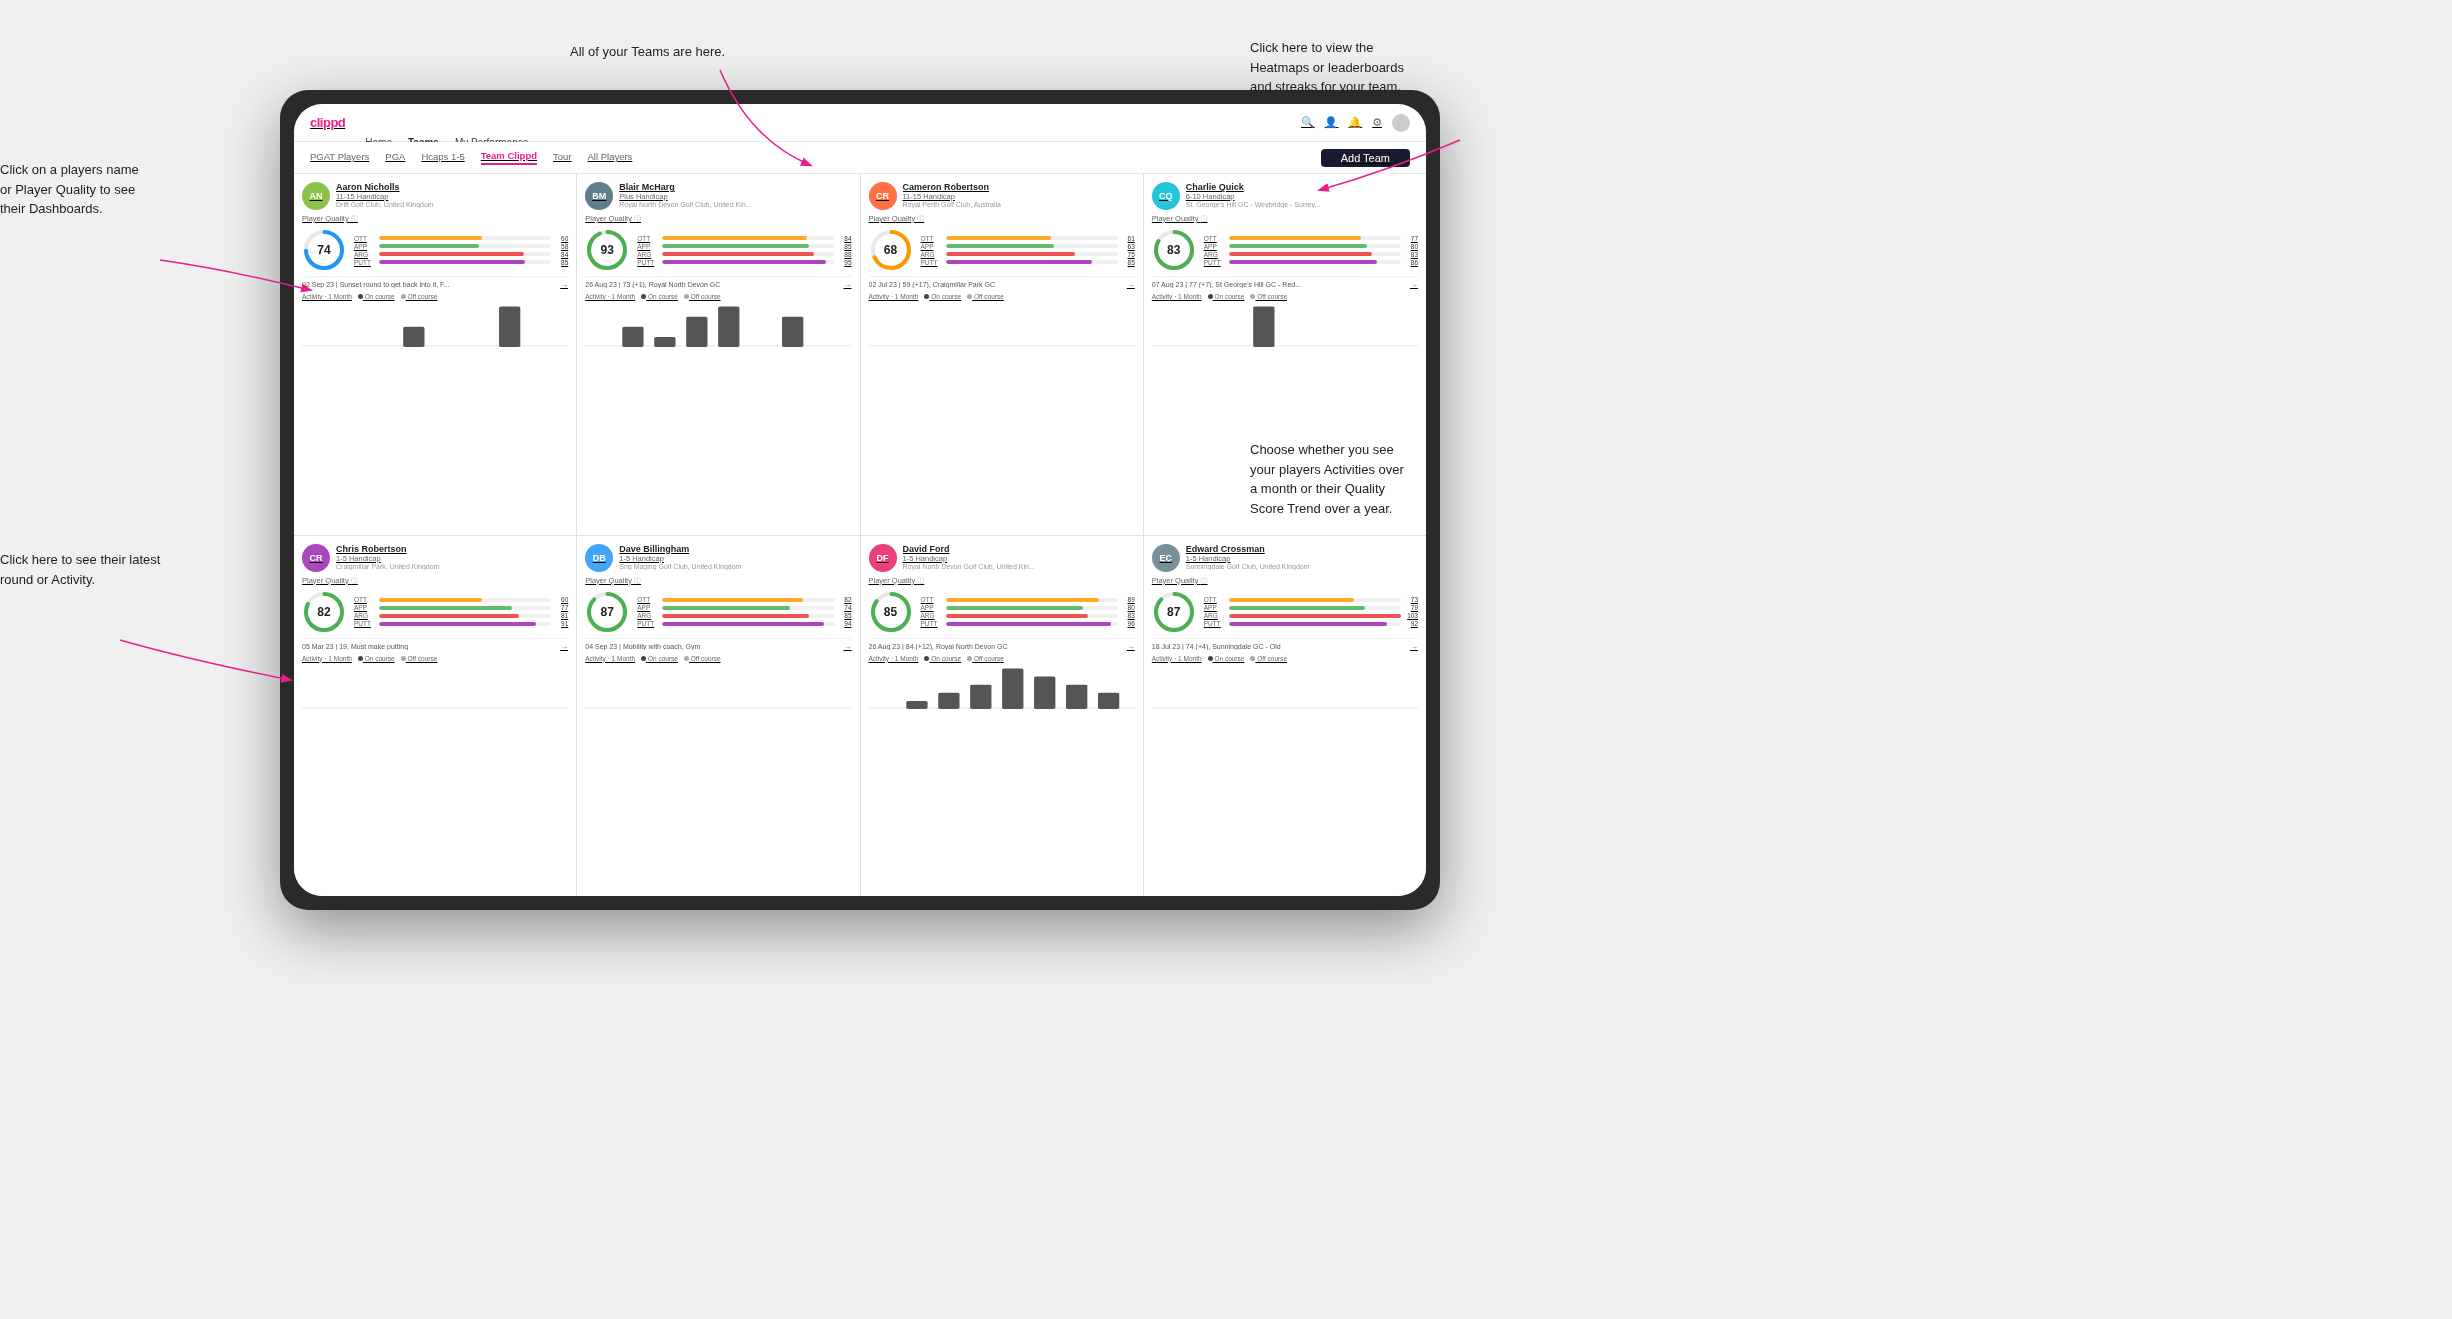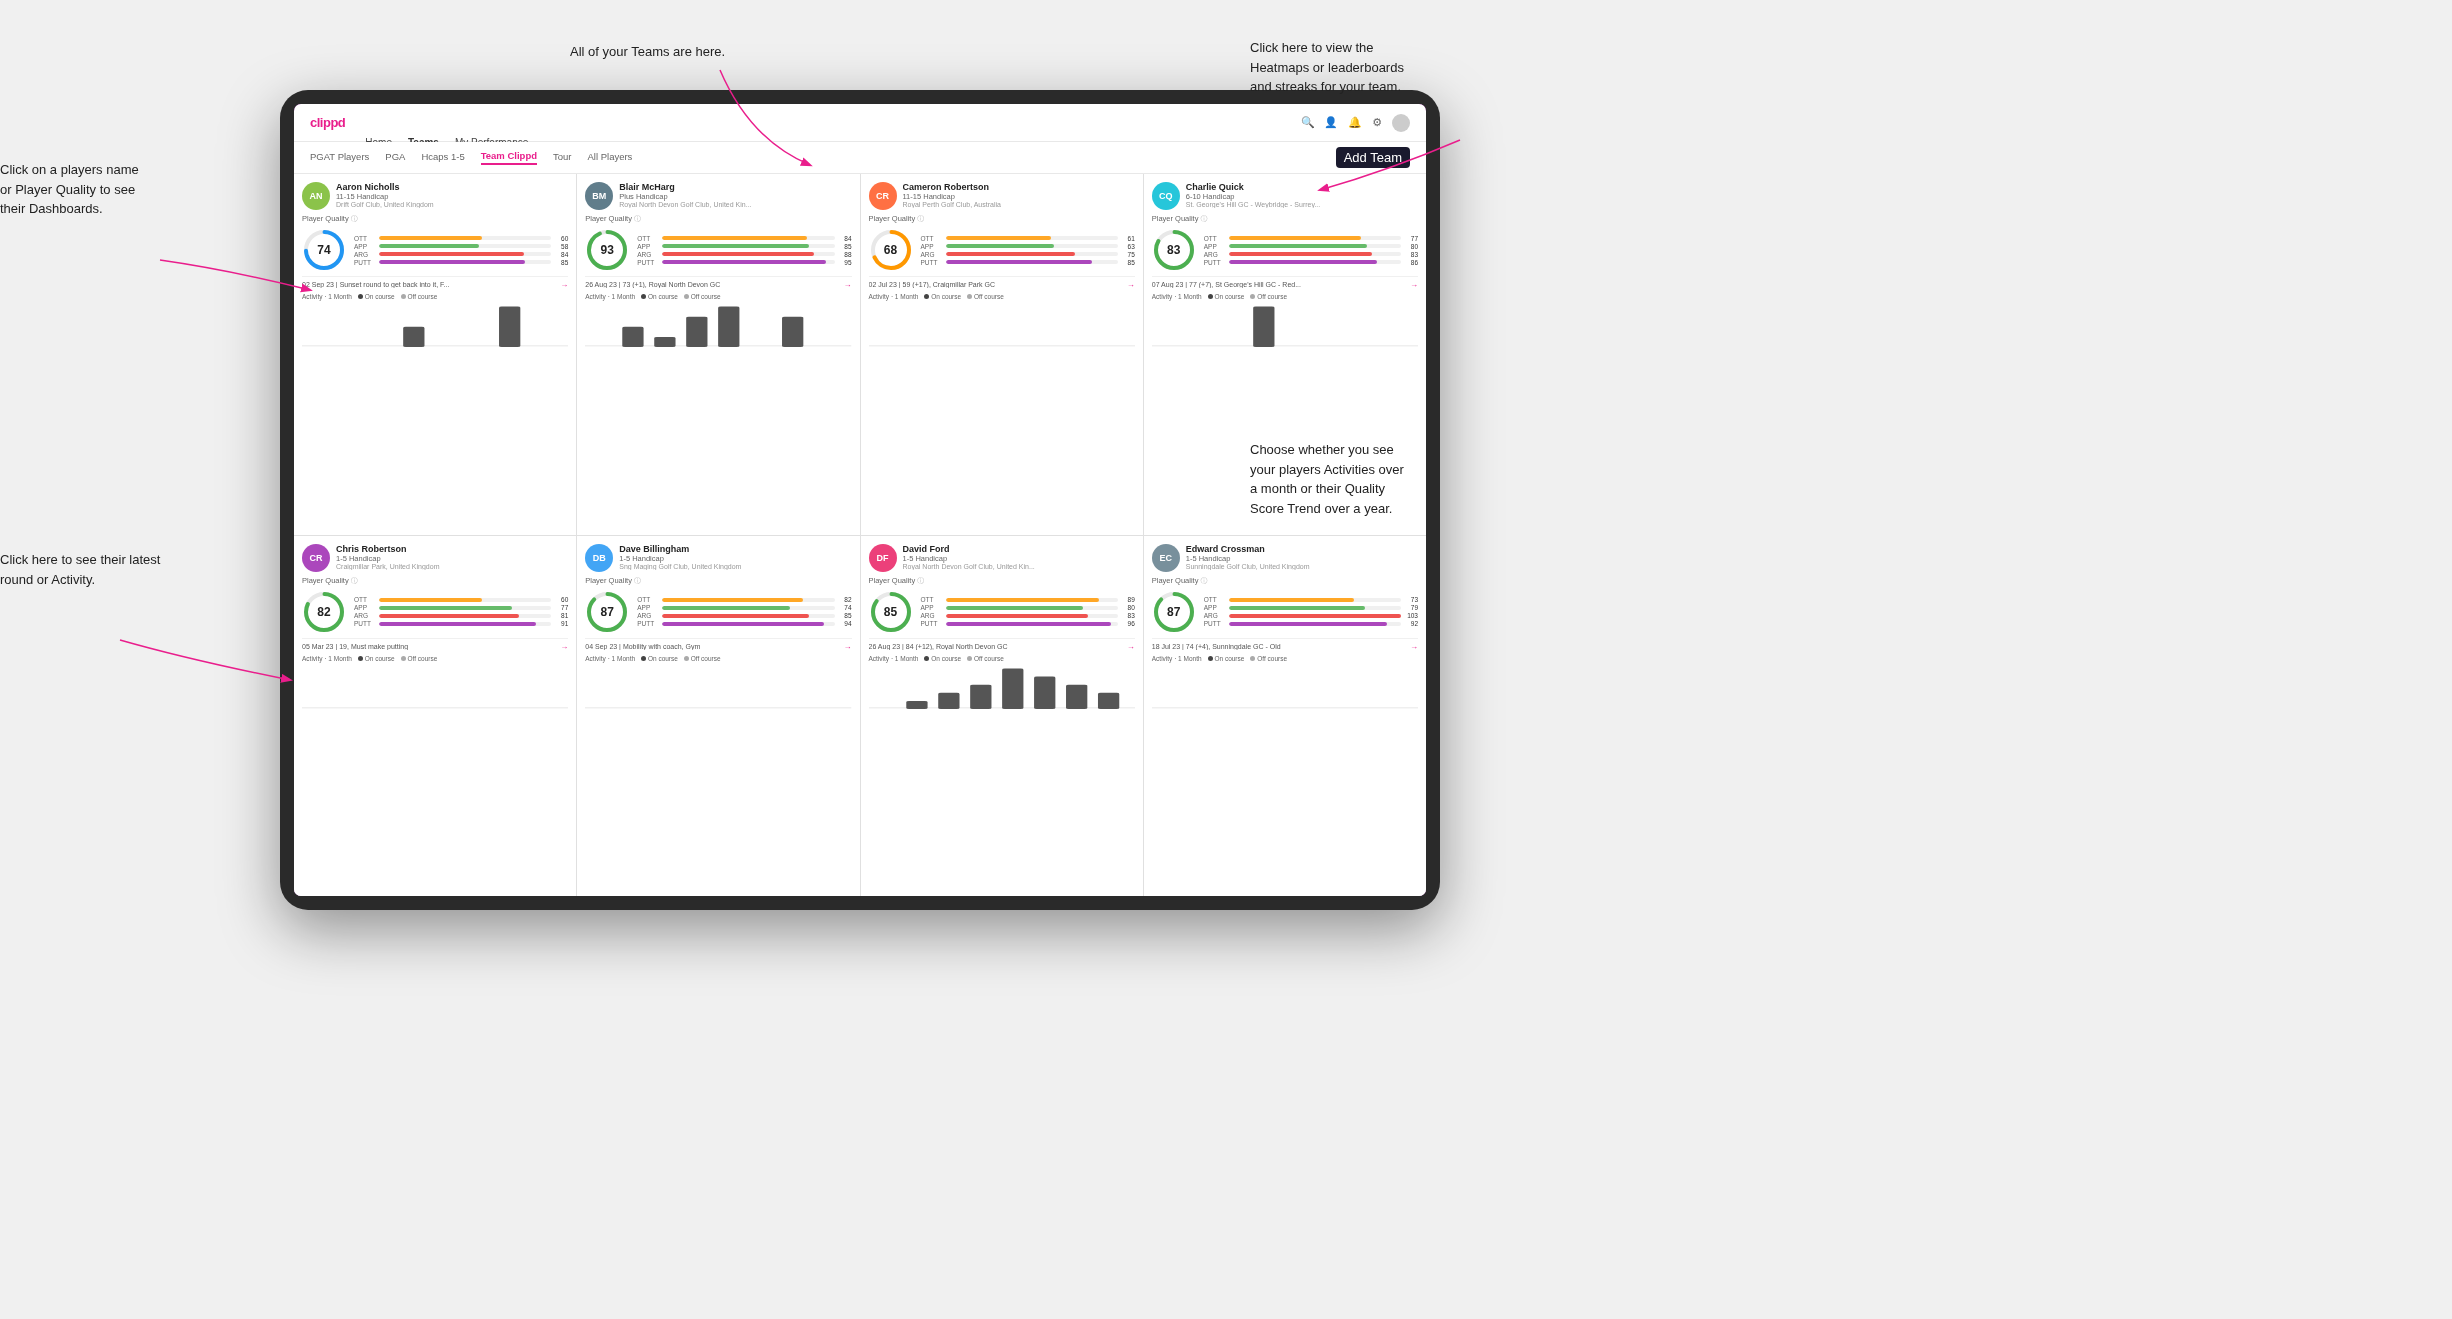--- a/index.html
+++ b/index.html
@@ -21,24 +21,25 @@
       height: 820px;
       background: #2a2a2a;
       border-radius: 28px;
       padding: 14px;
       box-shadow: 0 20px 60px rgba(0,0,0,0.4);
     }
     .tablet-screen {
       width: 100%;
       height: 100%;
       background: #a21caf;
-      border-radius: 7px;
+      border-radius: 28px;
       overflow: hidden;
       display: flex;
       flex-direction: column;
+      text-decoration: underline;
     }
 
     
     .nav-bar {
       background: #fff;
       border-bottom: 1px solid #e8e8e8;
       padding: 0 16px;
       height: 38px;
       display: flex;
       align-items: center;
@@ -102,22 +103,22 @@
       color: #e91e8c;
       border-bottom: 2px solid #e91e8c;
       font-weight: 600;
     }
     .add-team-btn {
       margin-left: auto;
       background: #1a1a2e;
       color: #fff;
       border: none;
       border-radius: 4px;
-      padding: 3px 8px;
-      font-size: 13px;
+      padding: 3px 20px;
+      font-size: 11px;
       cursor: pointer;
     }
 
     
     .toolbar {
       background: #fff;
       padding: 6px 16px;
       display: flex;
       align-items: center;
       gap: 8px;

